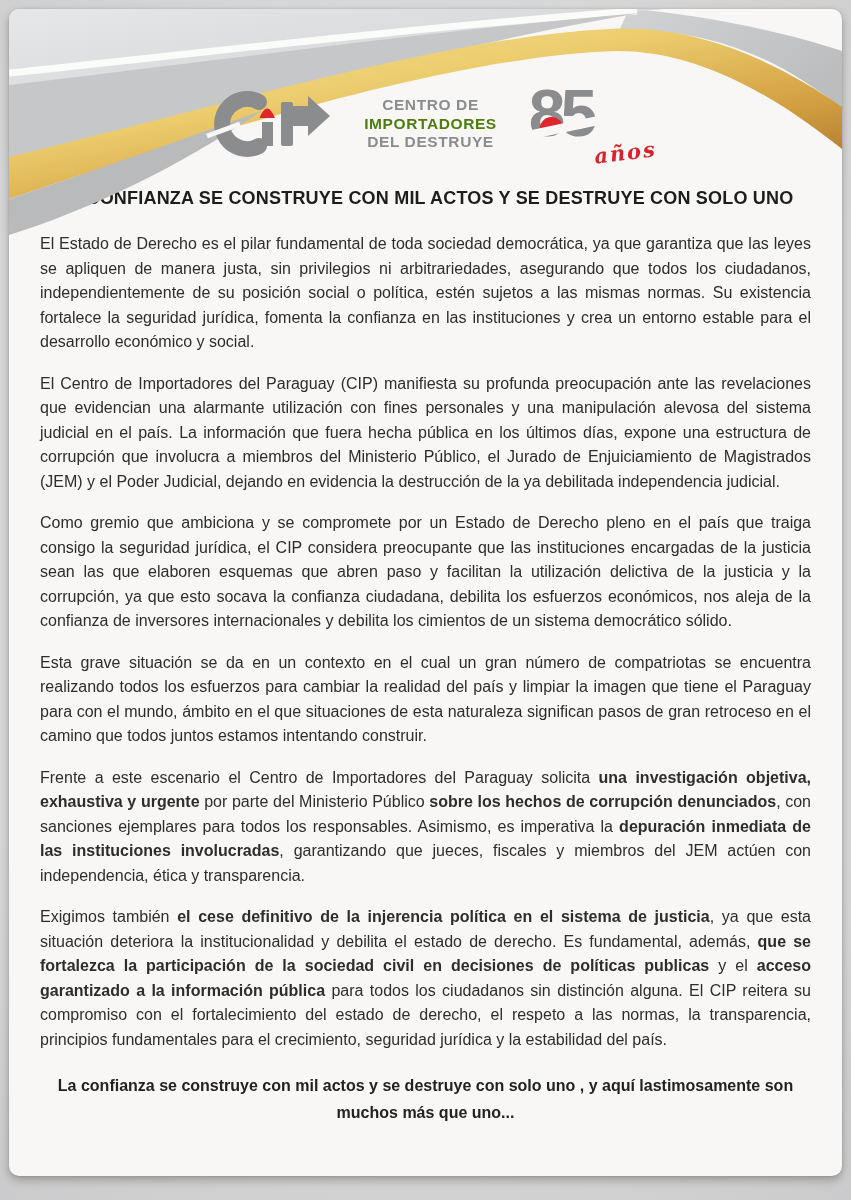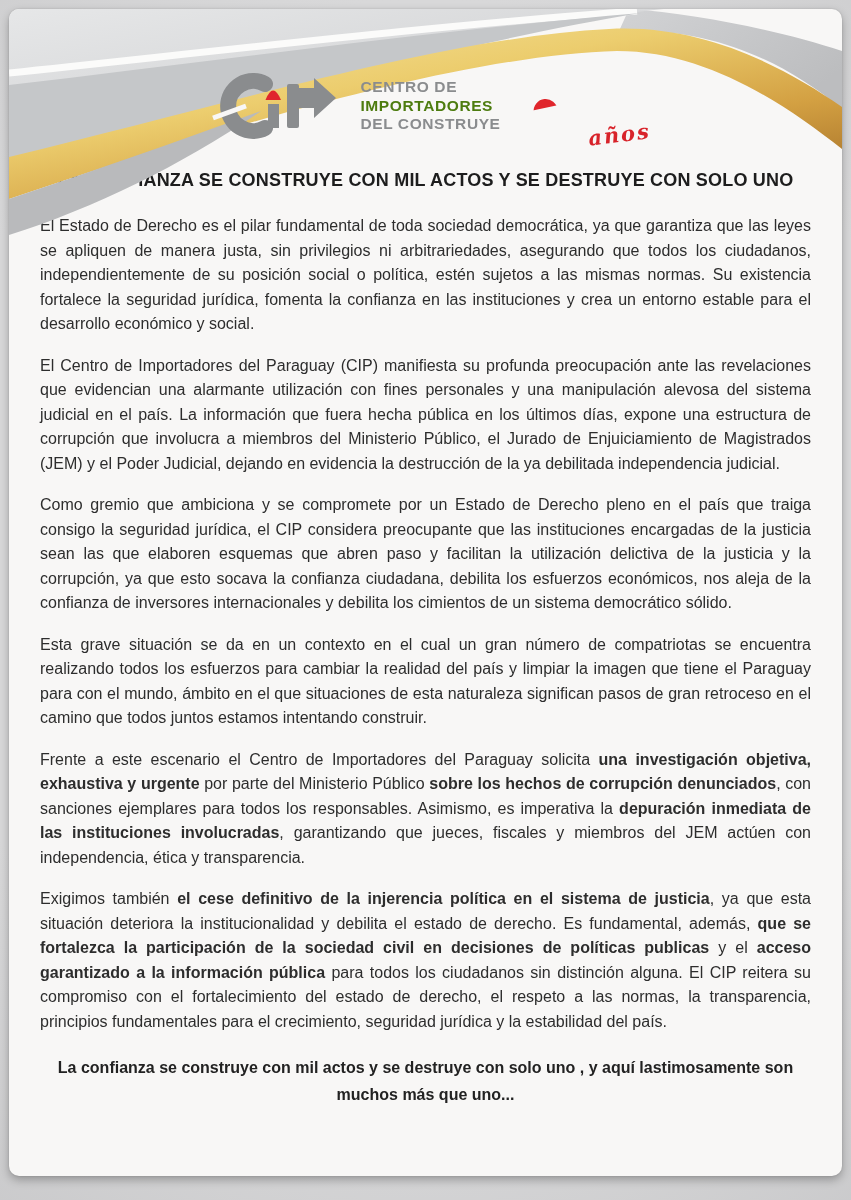--- a/index.html
+++ b/index.html
@@ -14,22 +14,22 @@
     width:833px;height:1167px;
     margin:9px auto 0 auto;
     background:#f8f7f6;
     border-radius:10px;
     box-shadow:0 4px 10px rgba(0,0,0,.28), 0 0 2px rgba(0,0,0,.15);
     overflow:hidden;
   }
   .deco{position:absolute;top:0;left:0;width:833px;height:240px;pointer-events:none;}
   
   .logo-row{
-    position:relative;margin-top:51px;height:92px;
-    display:flex;align-items:center;justify-content:center;gap:22px;
+    position:relative;margin-top:69px;height:92px;
+    display:flex;align-items:center;justify-content:center;gap:32px;text-align:center;
   }
   .cip-mark{width:128px;height:74px;flex:0 0 auto;}
   .org-block{display:flex;flex-direction:column;justify-content:center;line-height:1.22;}
   .org-line{font-weight:700;font-size:15.5px;letter-spacing:.6px;color:#8a8c8e;}
   .org-line.red{color:#4d7c0f;}
   .anniv{position:relative;width:118px;height:86px;flex:0 0 auto;}
   .anniv .num{
     position:absolute;left:0;top:-6px;
     font-size:66px;font-weight:800;letter-spacing:-5px;color:#8a8c8e;
   }
@@ -102,23 +102,24 @@
       <path d="M55,15 A25,25 0 1 0 55,59" fill="none" stroke="#8a8c8e" stroke-width="16" stroke-linecap="round"></path>
       <path d="M3,49 L36,37" stroke="#f8f7f6" stroke-width="5"></path>
       <rect x="58" y="35" width="11" height="24" fill="#8a8c8e"></rect>
       <path d="M55.5,31 Q63,12 71,31 Z" fill="#e0262c"></path>
       <rect x="77" y="15" width="12" height="44" rx="2" fill="#8a8c8e"></rect>
       <polygon points="89,19 104,19 104,9 126,29 104,49 104,39 89,39" fill="#8a8c8e"></polygon>
     </svg>
     <div class="org-block">
       <div class="org-line">CENTRO DE</div>
       <div class="org-line red">IMPORTADORES</div>
-      <div class="org-line">DEL CONSTRUYE</div>
+      <div class="org-line">DEL DESTRUYE</div>
     </div>
     <div class="anniv">
+      <span class="num">85</span>
       <span class="dome"></span>
       <svg class="arrow" viewBox="0 0 126 34" aria-hidden="true">
         <path d="M0,22 L92,14" stroke="#f8f7f6" stroke-width="9"></path>
         <polygon points="90,4 118,16 90,30" fill="#f8f7f6"></polygon>
       </svg>
       <span class="anos">años</span>
     </div>
   </div>
 
   <h1>LA CONFIANZA SE CONSTRUYE CON MIL ACTOS Y SE DESTRUYE CON SOLO UNO</h1>

